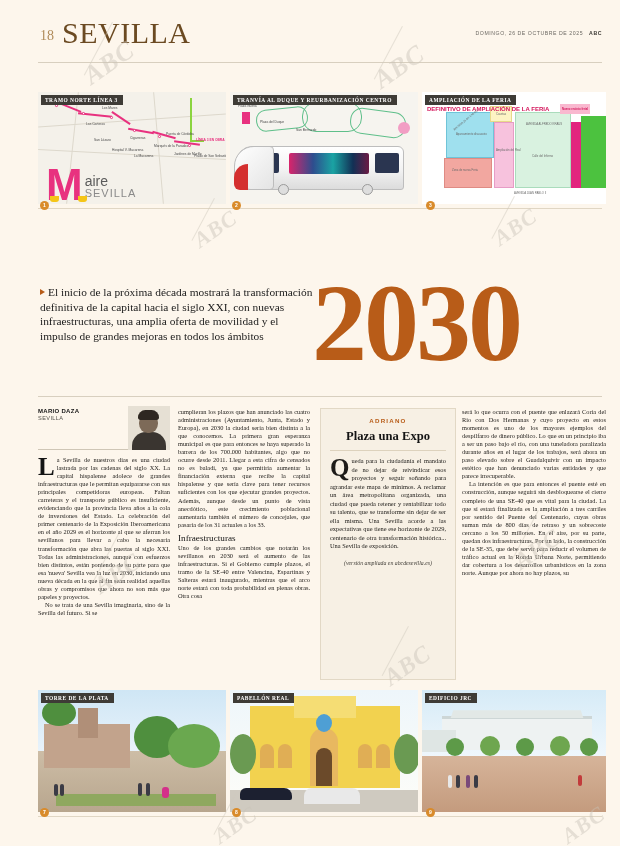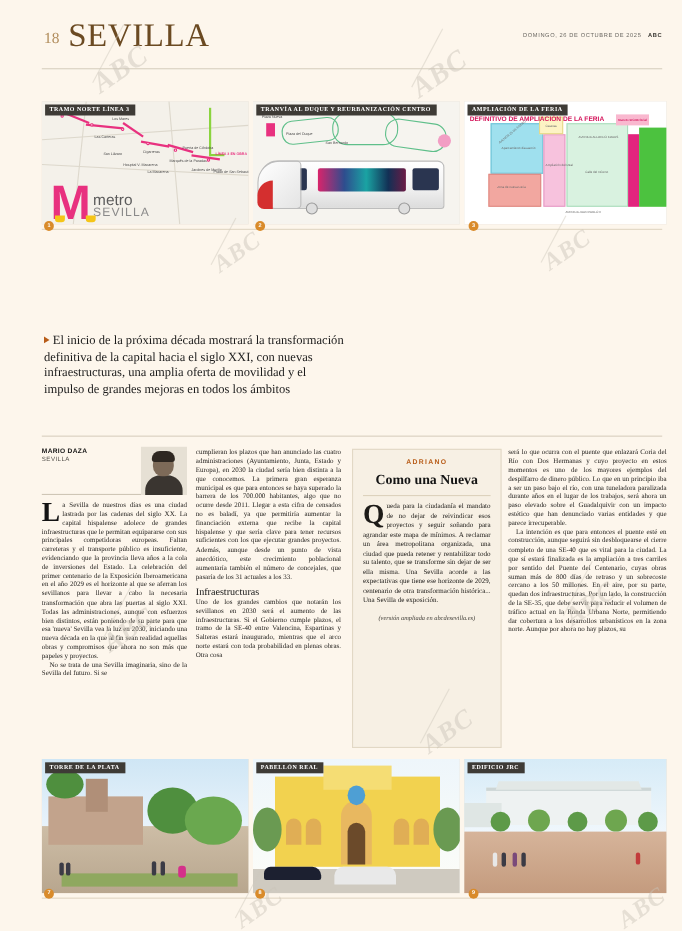--- a/index.html
+++ b/index.html
@@ -99,21 +99,21 @@
   .tree2 { position:absolute; border-radius:50%; background:#6aa84f; }
   .person { position:absolute; background:#3b3b45; border-radius:2px; }
   .bldg { position:absolute; }
 
   
   .headline { position:absolute; left:40px; top:214px; font-size:45px; line-height:50px;
         font-weight:700; letter-spacing:-.8px; color:#141414; font-family:"Liberation Serif", serif; }
   .big-year { position:absolute; left:312px; top:268px; font-size:110px; line-height:110px;
         font-weight:700; color:#b85c18; font-family:"Liberation Serif", serif; letter-spacing:-3px; }
 
-  .standfirst { position:absolute; left:40px; top:303px; width:276px;
+  .standfirst { position:absolute; left:40px; top:285px; width:276px;
         font-size:11.4px; line-height:14.6px; font-family:"Liberation Serif", serif; color:#1b1b1b; }
   .tri { display:inline-block; width:0;height:0; border-left:5px solid #b85c18;
         border-top:3.5px solid transparent; border-bottom:3.5px solid transparent;
         margin-right:3px; vertical-align:1px; }
 
   .rule-mid { position:absolute; left:38px; right:18px; top:396px; height:1px; background:#d8cfbf; }
 
   
   .col { position:absolute; top:408px; font-size:6.35px; line-height:8.05px;
         text-align:justify; font-family:"Liberation Serif", serif; color:#1d1b18; }
@@ -206,21 +206,21 @@
       <div class="mlabel" style="left:116px;top:52px;">Marqués de la Paradas</div>
       <div class="mlabel" style="left:128px;top:40px;">Puerta de Córdoba</div>
       <div class="mlabel" style="left:136px;top:60px;">Jardines de Murillo</div>
       <div class="mlabel" style="left:156px;top:62px;">Prado de San Sebastián</div>
       <div class="mlabel" style="left:158px;top:46px;color:#e8317f;font-weight:700;">LÍNEA 3 EN OBRA</div>
 
       <div class="metro-logo">
         <div style="display:flex;align-items:flex-end;gap:4px;">
           <div class="metro-M">M</div>
           <div style="padding-bottom:3px;">
-            <div class="metro-word">metro</div>
+            <div class="metro-word">aire</div>
             <div class="metro-sub">SEVILLA</div>
           </div>
         </div>
       </div>
       <div style="position:absolute;left:12px;bottom:2px;width:9px;height:6px;background:#f5c518;border-radius:0 0 3px 3px;"></div>
       <div style="position:absolute;left:40px;bottom:2px;width:9px;height:6px;background:#f5c518;border-radius:0 0 3px 3px;"></div>
 
       <div class="cap">TRAMO NORTE LÍNEA 3</div>
     </div>
 
@@ -273,20 +273,21 @@
 
       <div class="cap">AMPLIACIÓN DE LA FERIA</div>
     </div>
   </div>
 
   <div class="strip-rule" style="top:208px;"></div>
   <div class="marker" style="left:40px;top:201px;">1</div>
   <div class="marker" style="left:232px;top:201px;">2</div>
   <div class="marker" style="left:426px;top:201px;">3</div>
 
+  <div class="big-year">2030</div>
 
   <div class="standfirst">
     <span class="tri"></span><span>El inicio de la próxima década mostrará la transformación definitiva de la capital hacia el siglo XXI, con nuevas infraestructuras, una amplia oferta de movilidad y el impulso de grandes mejoras en todos los ámbitos</span>
   </div>
 
   <div class="rule-mid"></div>
 
   <div class="byline">
     <div class="name">MARIO DAZA</div>
     <div class="place">SEVILLA</div>
@@ -310,21 +311,21 @@
     <p class="first">Uno de los grandes cambios que notarán los sevillanos en 2030 será el aumento de las infraestructuras. Si el Gobierno cumple plazos, el tramo de la SE-40 entre Valencina, Espartinas y Salteras estará inaugurado, mientras que el arco norte estará con toda probabilidad en plenas obras. Otra cosa</p>
   </div>
 
   <div class="col c4">
     <p class="first">será lo que ocurra con el puente que enlazará Coria del Río con Dos Hermanas y cuyo proyecto en estos momentos es uno de los mayores ejemplos del despilfarro de dinero público. Lo que en un principio iba a ser un paso bajo el río, con una tuneladora paralizada durante años en el lugar de los trabajos, será ahora un paso elevado sobre el Guadalquivir con un impacto estético que han denunciado varias entidades y que parece irrecuperable.</p>
     <p>La intención es que para entonces el puente esté en construcción, aunque seguirá sin desbloquearse el cierre completo de una SE-40 que es vital para la ciudad. La que sí estará finalizada es la ampliación a tres carriles por sentido del Puente del Centenario, cuyas obras suman más de 800 días de retraso y un sobrecoste cercano a los 50 millones. En el aire, por su parte, quedan dos infraestructuras. Por un lado, la construcción de la SE-35, que debe servir para reducir el volumen de tráfico actual en la Ronda Urbana Norte, permitiendo dar cobertura a los desarrollos urbanísticos en la zona norte. Aunque por ahora no hay plazos, su</p>
   </div>
 
   <div class="opinion">
     <div class="op-kicker">ADRIANO</div>
-    <div class="op-title">Como una Nueva</div>
+    <div class="op-title">Plaza una Expo</div>
     <div class="op-rule"></div>
     <div class="op-body">
       <p><span class="op-drop">Q</span><span>ueda para la ciudadanía el mandato de no dejar de reivindicar esos proyectos y seguir soñando para agrandar este mapa de mínimos. A reclamar un área metropolitana organizada, una ciudad que pueda retener y rentabilizar todo su talento, que se transforme sin dejar de ser ella misma. Una Sevilla acorde a las expectativas que tiene ese horizonte de 2029, centenario de otra transformación histórica... Una Sevilla de exposición.</span></p>
     </div>
     <div class="op-note">(versión ampliada en abcdesevilla.es)</div>
   </div>
 
   <div class="strip strip-bottom">
 
     <div class="figure f1">

